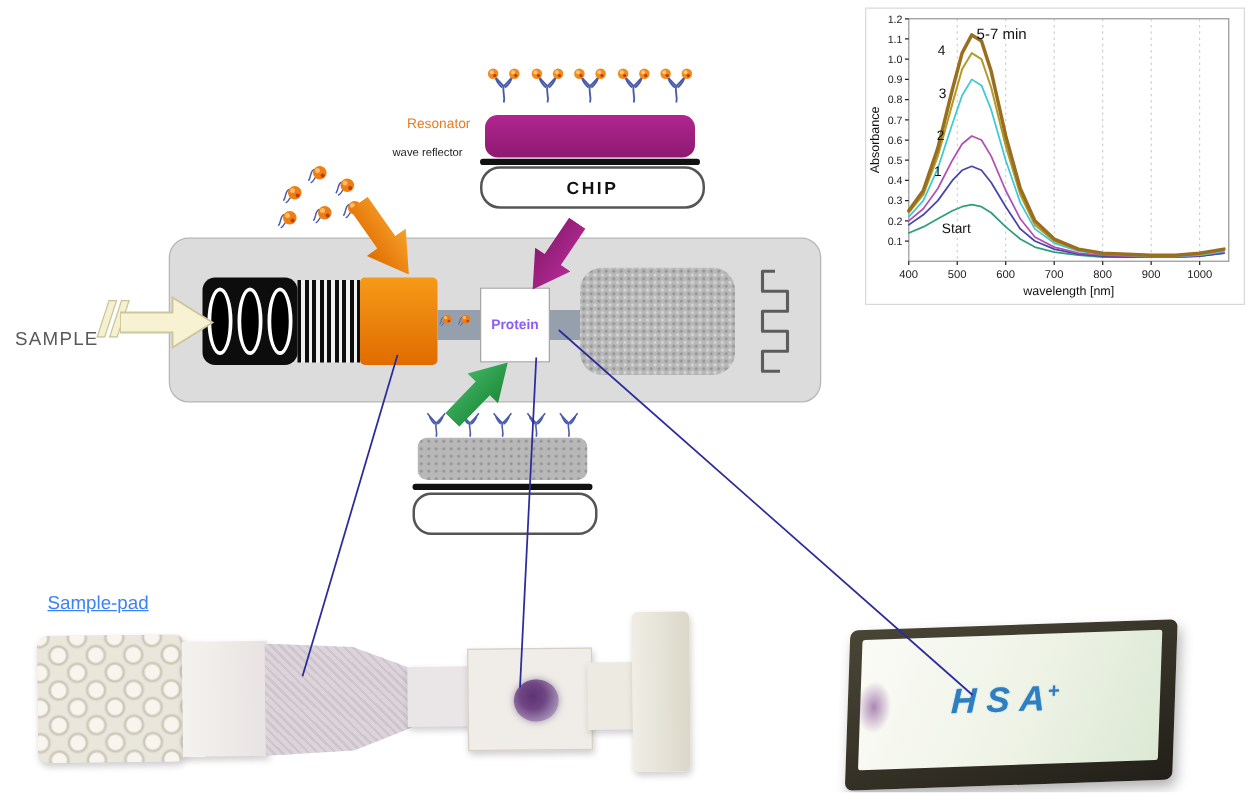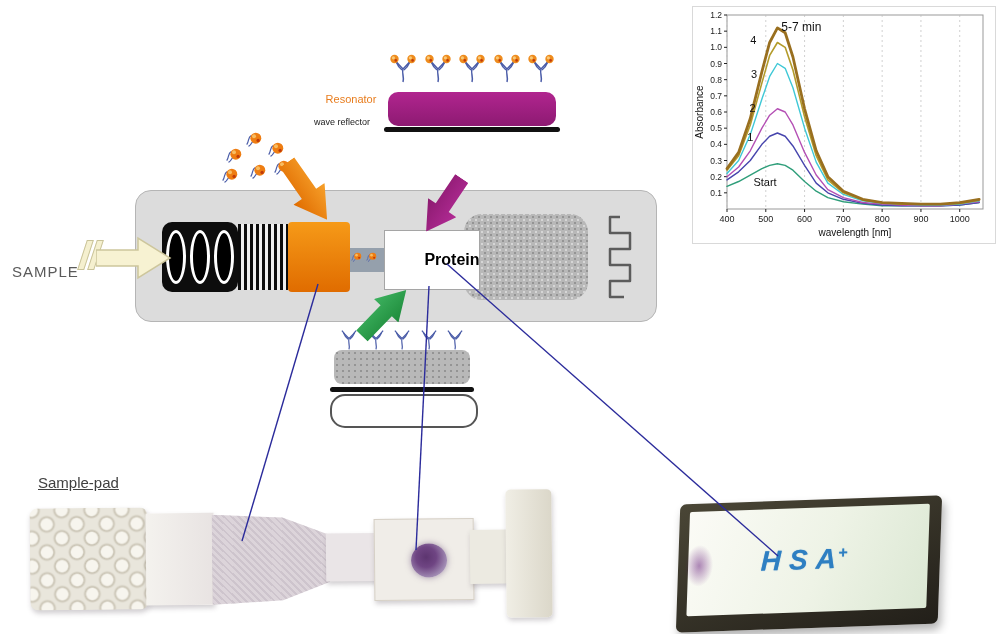--- a/index.html
+++ b/index.html
@@ -16,21 +16,21 @@
   .lens-assembly{position:absolute;left:162px;top:222px;width:76px;height:70px;background:#0d0d0d;
     border-radius:10px;display:flex;align-items:center;justify-content:center;gap:4px;z-index:3;}
   .lens-assembly i{display:block;width:14px;height:48px;background:#000;border:3px solid #fff;border-radius:50%;}
   .grating{position:absolute;left:238px;top:224px;width:50px;height:66px;z-index:3;
     background:repeating-linear-gradient(90deg,#0c0c0c 0 3px,#efefef 3px 6px);}
   .conjugate-pad{position:absolute;left:288px;top:222px;width:62px;height:70px;z-index:3;
     background:linear-gradient(180deg,#f69a18,#e06c00);border-radius:4px;}
   .channel{position:absolute;left:350px;top:248px;width:128px;height:24px;background:#95a0ac;z-index:3;}
   .protein-box{position:absolute;left:384px;top:230px;width:54px;height:58px;background:#fff;
     border:1px solid #a5a5a5;z-index:4;display:flex;align-items:center;justify-content:center;
-    font-size:16px;color:#000000;font-weight:600;padding-left:40px;}
+    font-size:11px;color:#8b5cf6;font-weight:600;}
   .detection-block{position:absolute;left:464px;top:214px;width:124px;height:86px;z-index:3;border-radius:18px;
     background-color:#b8b8b8;
     background-image:radial-gradient(#949494 1px, rgba(0,0,0,0) 1.4px),radial-gradient(#d6d6d6 1px, rgba(0,0,0,0) 1.4px);
     background-size:6px 6px,6px 6px;background-position:0 0,3px 3px;}
   .coil{position:absolute;left:600px;top:212px;z-index:3;}
 
   
   .block-arrow{position:absolute;z-index:30;
     clip-path:polygon(0 27%,55% 27%,55% 0,100% 50%,55% 100%,55% 73%,0 73%);}
   .arrow-orange{left:272px;top:172px;width:70px;height:38px;transform:rotate(55deg);
@@ -66,21 +66,21 @@
   .analyte-cluster{position:absolute;left:218px;top:128px;width:86px;height:62px;z-index:7;}
   .specks{position:absolute;left:350px;top:250px;width:32px;height:18px;display:flex;gap:2px;z-index:5;}
 
   
   .chart-panel{position:absolute;left:692px;top:6px;width:302px;height:236px;border:1px solid #d9d9d9;z-index:3;background:#fff;}
 
   
   .connector-overlay{position:absolute;left:0;top:0;width:998px;height:634px;z-index:40;pointer-events:none;}
 
   
-  .sample-pad-label{position:absolute;left:38px;top:474px;font-size:15px;color:#404040;
+  .sample-pad-label{position:absolute;left:38px;top:474px;font-size:15px;color:#3b82f6;
     text-decoration:underline;z-index:4;}
   .strip{position:absolute;left:28px;top:490px;width:502px;height:134px;z-index:3;transform:rotate(-0.6deg);}
   .strip > div{position:absolute;box-shadow:1px 3px 5px rgba(70,60,70,.25);}
   .strip-pad1{left:2px;top:16px;width:118px;height:102px;border-radius:8px;
     background-color:#e9e6dc;
     background-image:
       radial-gradient(circle 9px at 15px 14px,#f7f5ee 0 5.5px,#c7c1b1 7px,rgba(0,0,0,0) 9px),
       radial-gradient(circle 9px at 15px 14px,#f7f5ee 0 5.5px,#c7c1b1 7px,rgba(0,0,0,0) 9px);
     background-size:30px 28px,30px 28px;background-position:2px 2px,17px 16px;}
   .strip-seg2{left:118px;top:22px;width:68px;height:92px;background:linear-gradient(90deg,#f4f2ee,#e8e3e2);}
@@ -236,20 +236,21 @@
     <circle cx="4.5" cy="5" r="4.2" fill="#ee8c1e"></circle>
           <circle cx="3.4" cy="3.8" r="1.6" fill="#f8c978"></circle>
           <circle cx="5.8" cy="6.4" r="1.3" fill="#c03a0a"></circle>
           <circle cx="21.5" cy="5" r="4.2" fill="#ee8c1e"></circle>
           <circle cx="20.4" cy="3.8" r="1.6" fill="#f8c978"></circle>
           <circle cx="22.6" cy="6.4" r="1.3" fill="#c03a0a"></circle>
   </svg></span>
     </div>
   <div class="resonator-bar"></div>
   <div class="chip-line-top"></div>
+  <div class="chip-pill">CHIP</div>
 
   <div class="analyte-cluster">
       <span style="position: absolute; left: 6px; top: 18px;"><svg width="20" height="20" viewBox="0 0 22 22">
   <path d="M3 16 C6 12 4 8 8 6 M5 18 C9 16 8 12 12 11" stroke="#4a5ca8" stroke-width="1.3" fill="none"></path>
   <circle cx="13" cy="9" r="6" fill="#ee7d12"></circle>
   <circle cx="11" cy="7" r="2.2" fill="#f7bd62"></circle>
   <circle cx="15.5" cy="11.5" r="1.8" fill="#c03a0a"></circle>
 </svg></span>
       <span style="position: absolute; left: 26px; top: 2px;"><svg width="20" height="20" viewBox="0 0 22 22">
   <path d="M3 16 C6 12 4 8 8 6 M5 18 C9 16 8 12 12 11" stroke="#4a5ca8" stroke-width="1.3" fill="none"></path>

